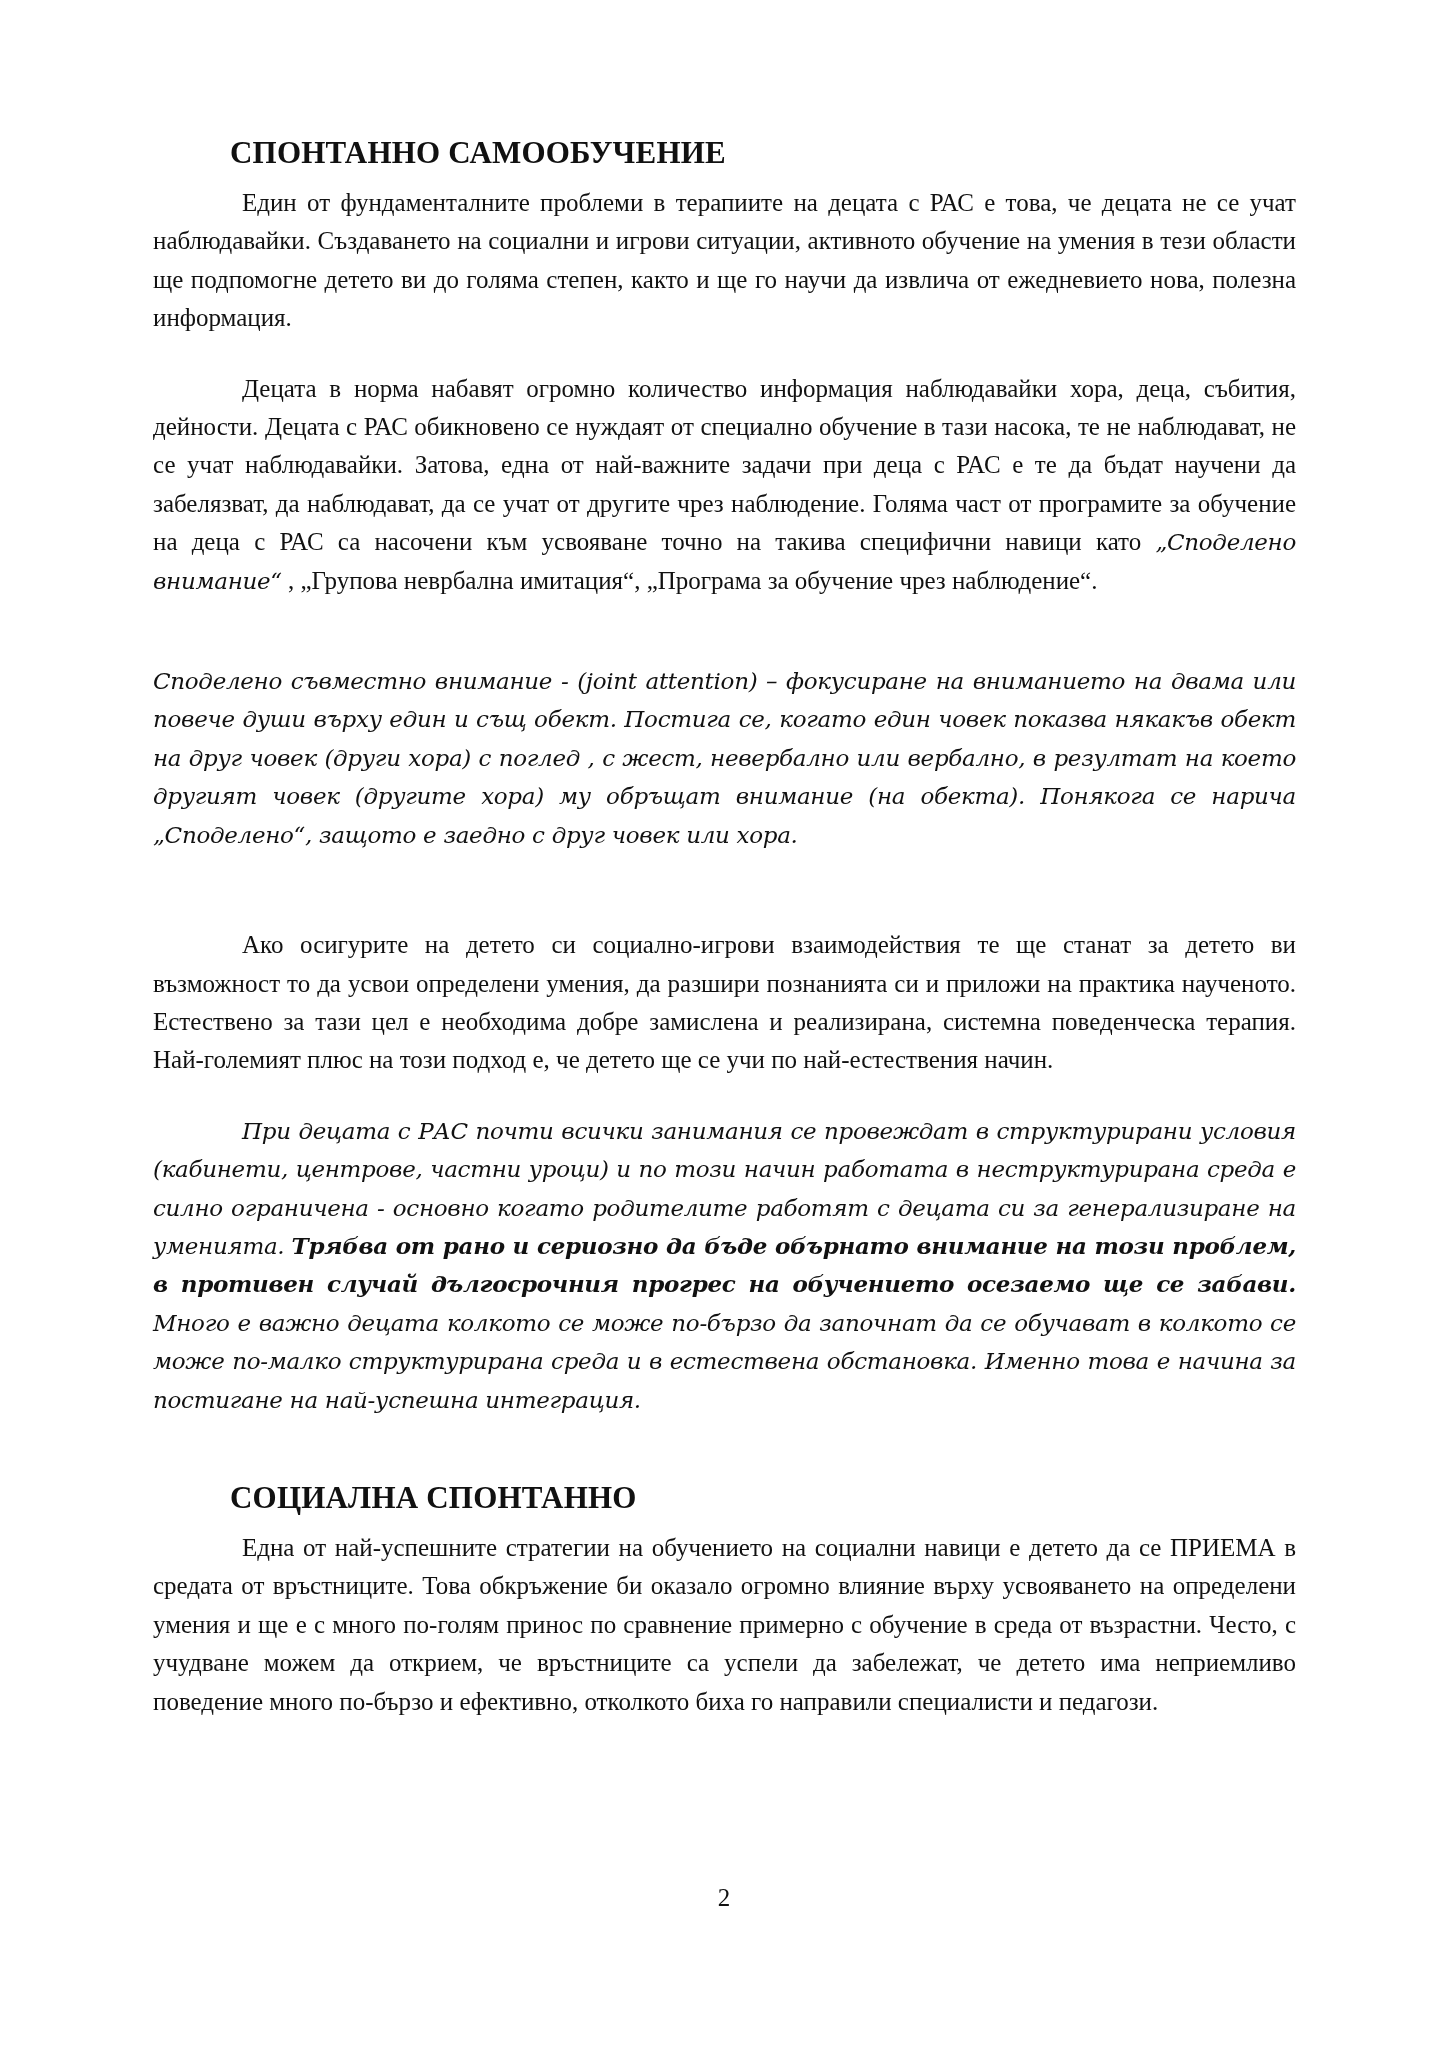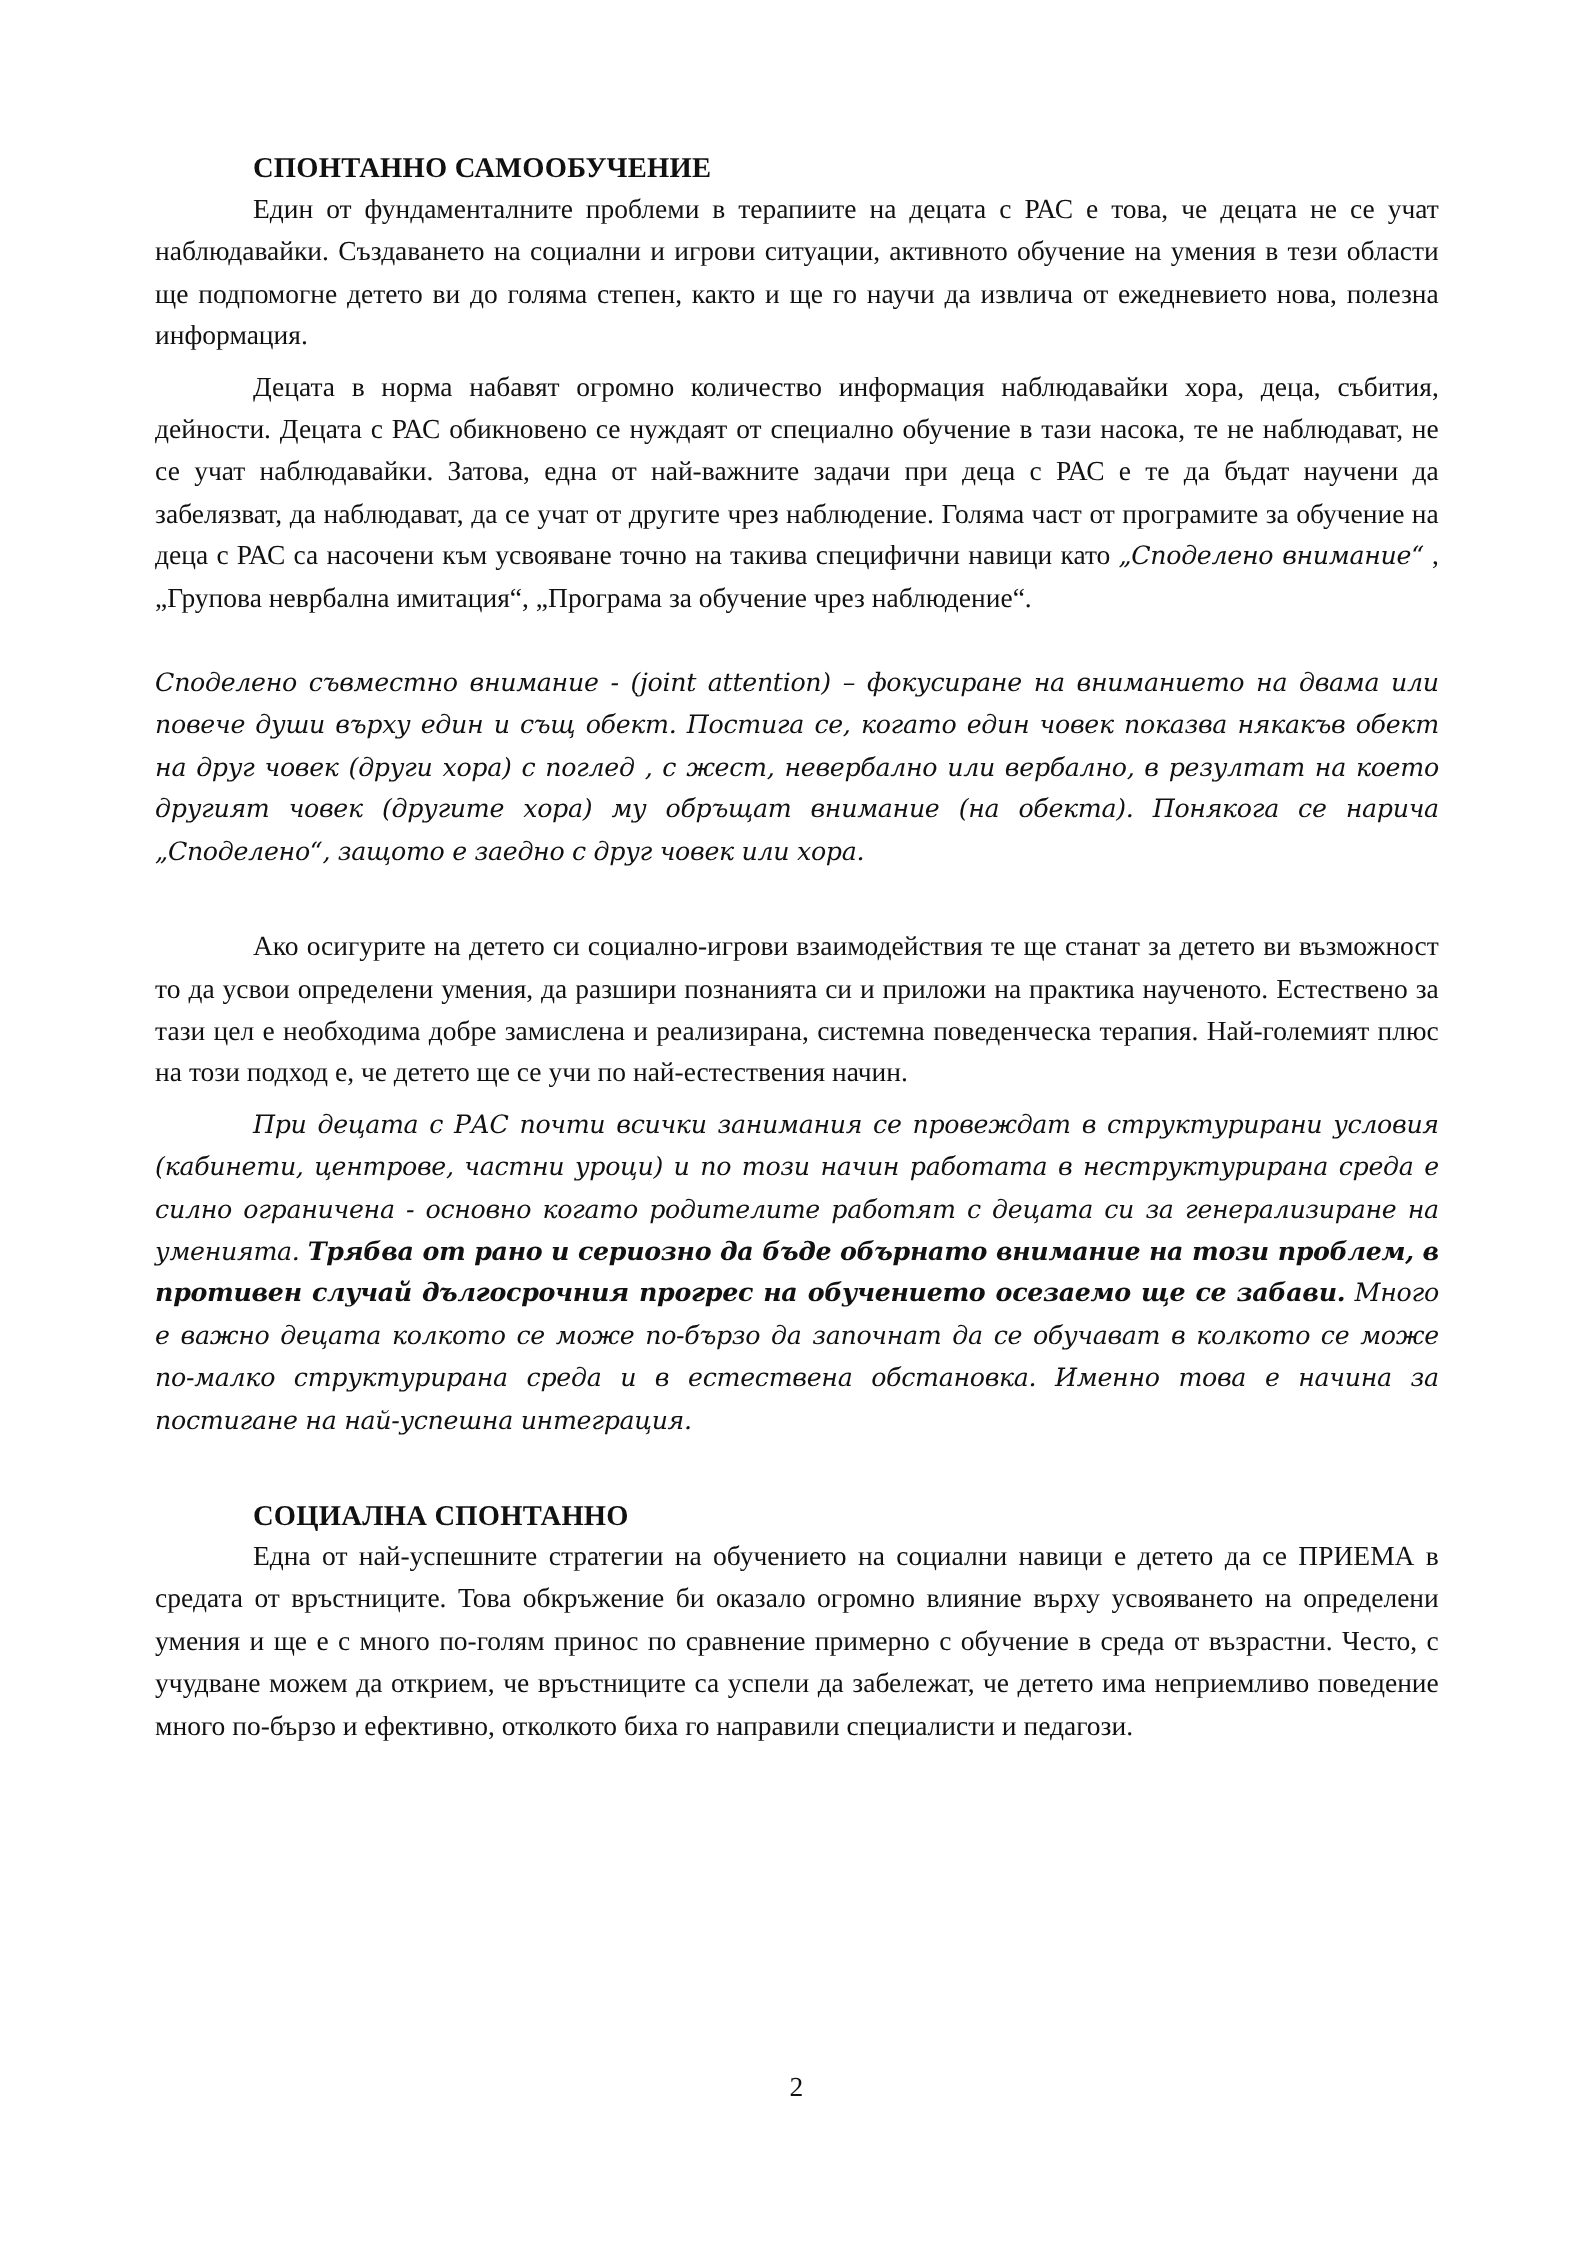--- a/index.html
+++ b/index.html
@@ -4,25 +4,25 @@
 <style>
   html, body { margin: 0; padding: 0; background: #ffffff; }
   body { width: 1448px; height: 2048px; position: relative; overflow: hidden; }
   .page {
     position: absolute; left: 0; top: 0; width: 1448px; height: 2048px; background: #fff;
     color: #111;
     font-family: "Liberation Serif", "DejaVu Serif", serif;
   }
   .content { position: absolute; left: 141px; width: 1167px; top: 134px; }
   .heading {
-    font-weight: bold; font-size: 26px; line-height: 38px;
+    font-weight: bold; font-size: 31px; line-height: 38px;
     margin: 0 0 0 89px; letter-spacing: 0.2px;
   }
   p {
-    margin: 0; font-size: 25px; line-height: 38.4px; text-align: justify;
+    margin: 12px; font-size: 25px; line-height: 38.4px; text-align: justify;
   }
   p.indent { text-indent: 89px; }
   .gap-s { height: 8px; }
   .gap-m { height: 38px; }
   .gap-l { height: 48px; }
   .italic-font { font-family: "DejaVu Serif", "Liberation Serif", serif; font-style: italic; font-size: 23px; letter-spacing: -0.3px; }
   .u { }
   .b { font-weight: bold; }
   .pagenum {
     position: absolute; left: 0; width: 1448px; top: 1883px; text-align: center;

